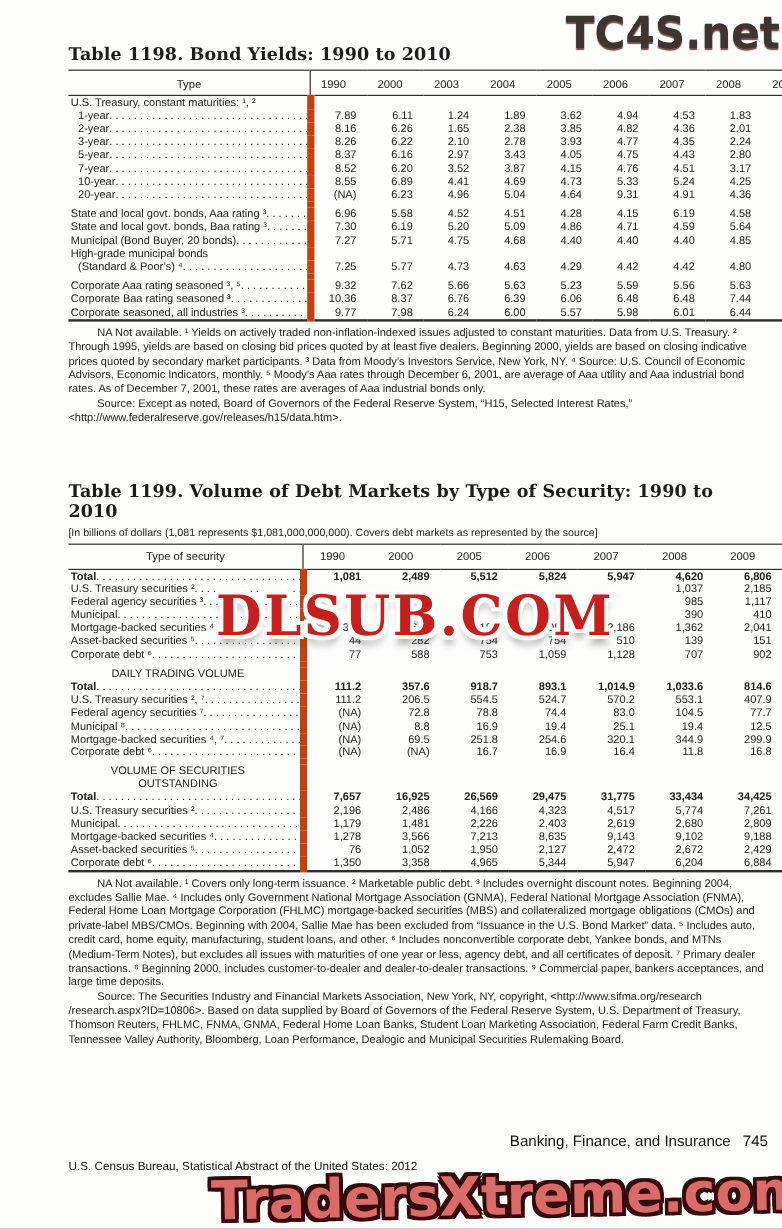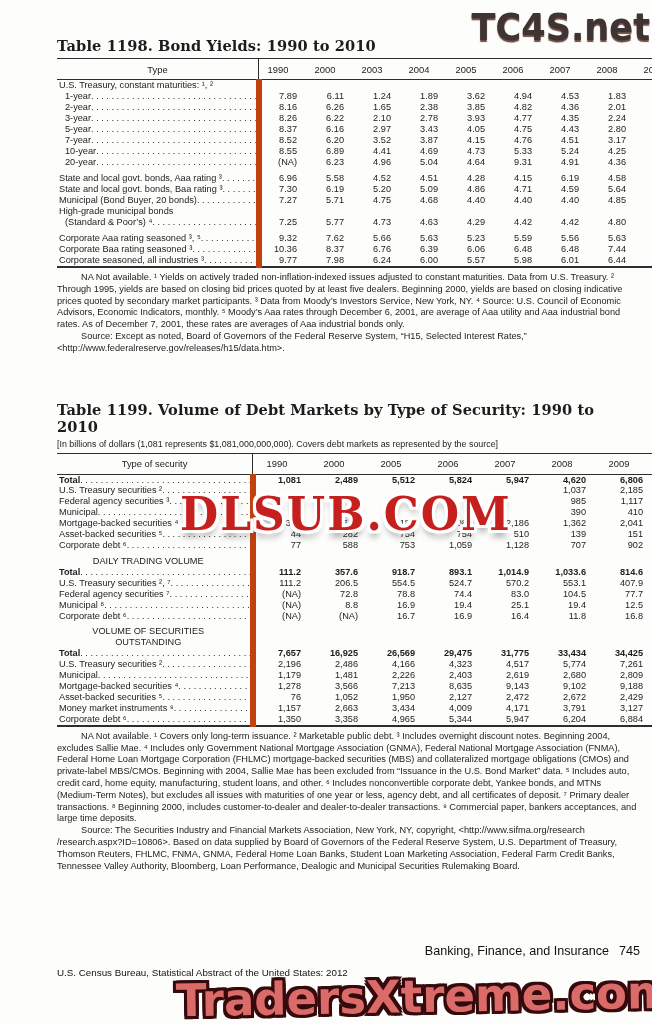--- a/index.html
+++ b/index.html
@@ -525,20 +525,35 @@
             <td class="num">8.8</td>
             <td class="num">16.9</td>
             <td class="num">19.4</td>
             <td class="num">25.1</td>
             <td class="num">19.4</td>
             <td class="num">12.5</td>
           </tr>
           <tr>
             <td class="stub">
               <div class="lw">
+                <span class="lt">Mortgage-backed securities ⁴, ⁷</span>
+                <span class="dots"></span>
+              </div>
+            </td>
+            <td class="num">(NA)</td>
+            <td class="num">69.5</td>
+            <td class="num">251.8</td>
+            <td class="num">254.6</td>
+            <td class="num">320.1</td>
+            <td class="num">344.9</td>
+            <td class="num">299.9</td>
+          </tr>
+          <tr>
+            <td class="stub">
+              <div class="lw">
                 <span class="lt">Corporate debt ⁶</span>
                 <span class="dots"></span>
               </div>
             </td>
             <td class="num">(NA)</td>
             <td class="num">(NA)</td>
             <td class="num">16.7</td>
             <td class="num">16.9</td>
             <td class="num">16.4</td>
             <td class="num">11.8</td>
@@ -623,35 +638,20 @@
             <td class="num">1,052</td>
             <td class="num">1,950</td>
             <td class="num">2,127</td>
             <td class="num">2,472</td>
             <td class="num">2,672</td>
             <td class="num">2,429</td>
           </tr>
           <tr>
             <td class="stub">
               <div class="lw">
-                <span class="lt">Money market instruments ⁹</span>
-                <span class="dots"></span>
-              </div>
-            </td>
-            <td class="num">1,157</td>
-            <td class="num">2,663</td>
-            <td class="num">3,434</td>
-            <td class="num">4,009</td>
-            <td class="num">4,171</td>
-            <td class="num">3,791</td>
-            <td class="num">3,127</td>
-          </tr>
-          <tr>
-            <td class="stub">
-              <div class="lw">
                 <span class="lt">Corporate debt ⁶</span>
                 <span class="dots"></span>
               </div>
             </td>
             <td class="num">1,350</td>
             <td class="num">3,358</td>
             <td class="num">4,965</td>
             <td class="num">5,344</td>
             <td class="num">5,947</td>
             <td class="num">6,204</td>

